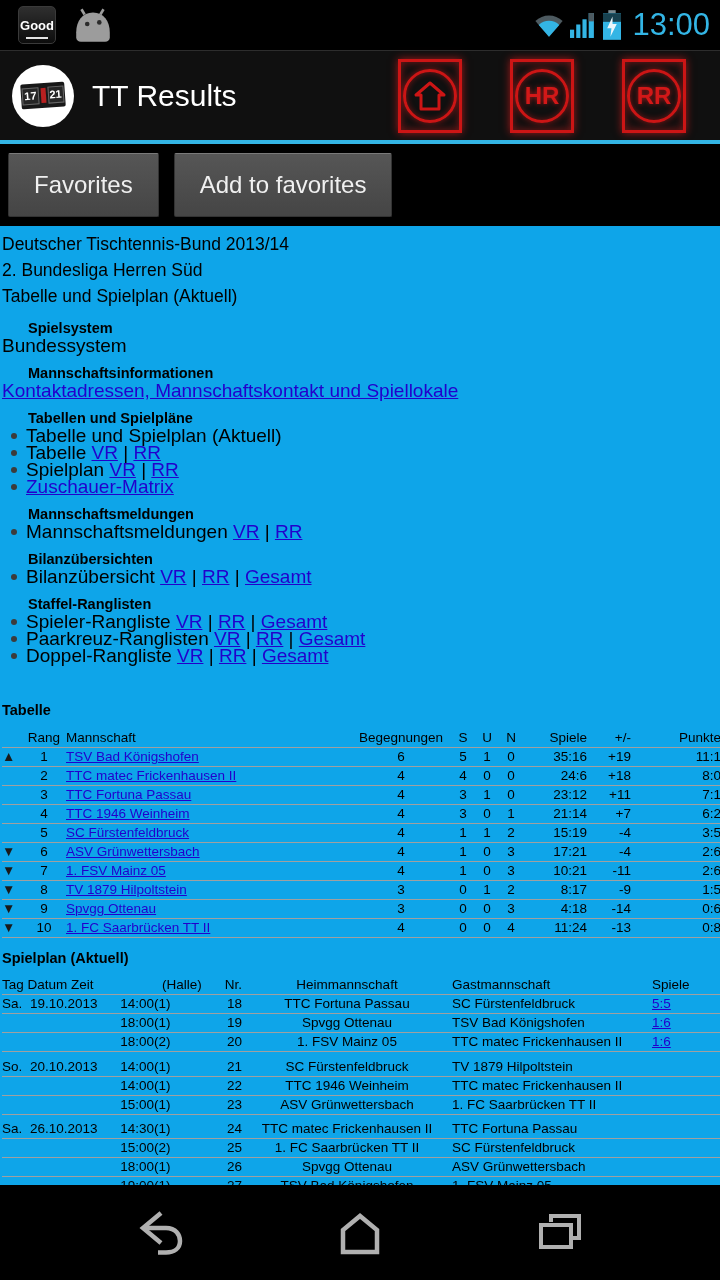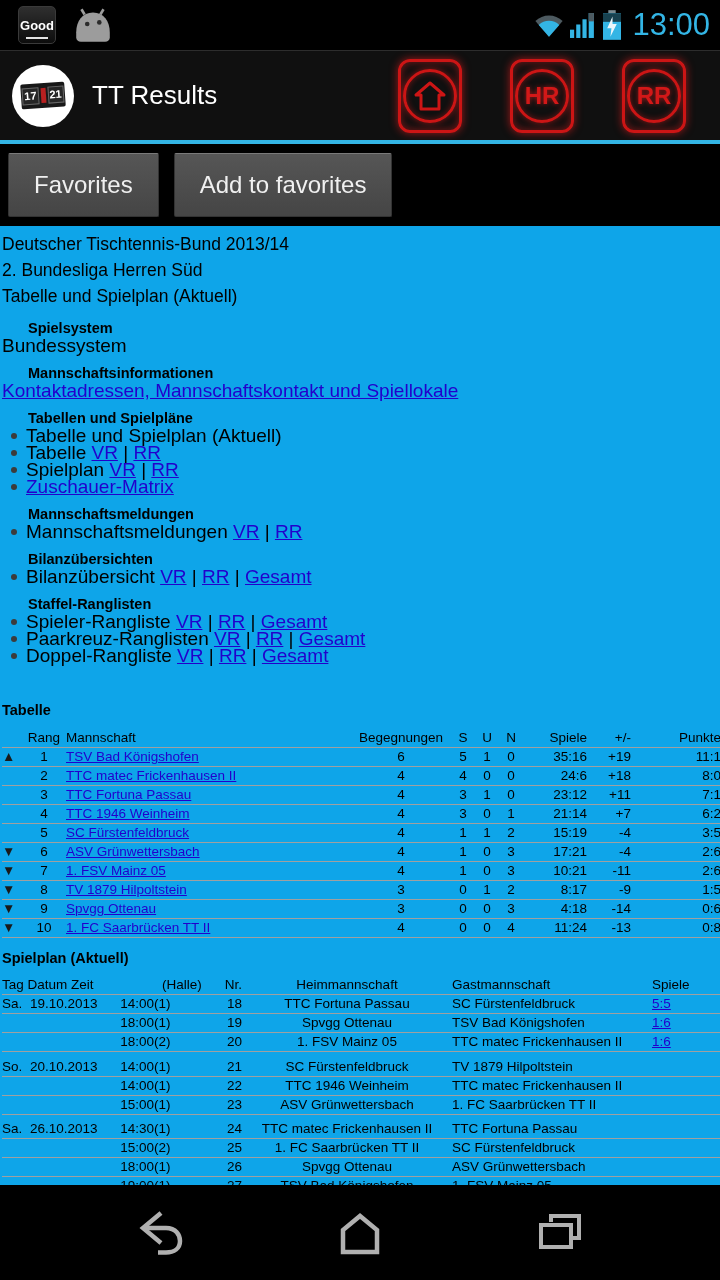--- a/index.html
+++ b/index.html
@@ -22,23 +22,23 @@
 
   
   .action-bar { height:90px; background:#101010; border-top:1px solid #2d2d2d;
     display:flex; align-items:center; padding:0 12px; flex:0 0 auto; }
   .app-logo { width:62px; height:62px; border-radius:50%; background:#fff;
     display:flex; align-items:center; justify-content:center; flex:0 0 auto; }
   .scoreboard { width:44px; height:25px; background:#181818; border-radius:2px;
     display:flex; align-items:center; justify-content:center; gap:2px; transform:rotate(-4deg); }
   .sb-num { color:#fff; font-size:11px; font-weight:bold; background:#262626; border:1px solid #666; padding:0 1px; line-height:15px; }
   .sb-mid { width:5px; height:15px; background:#b82020; }
-  .app-title { color:#fff; font-size:26px; margin-left:18px; white-space:nowrap; }
+  .app-title { color:#fff; font-size:30px; margin-left:18px; white-space:nowrap; }
   .ab-actions { margin-left:auto; display:flex; gap:48px; padding-right:22px; }
-  .red-btn { width:64px; height:74px; border:3px solid #cc1515; border-radius:12px;
+  .red-btn { width:64px; height:74px; border:3px solid #cc1515; border-radius:0;
     display:flex; align-items:center; justify-content:center;
     box-shadow:0 0 8px rgba(235,30,30,.65), inset 0 0 8px rgba(235,30,30,.5); cursor:pointer; }
   .red-circle { width:54px; height:54px; border:3px solid #cc1515; border-radius:50%;
     display:flex; align-items:center; justify-content:center;
     box-shadow:0 0 6px rgba(235,30,30,.55), inset 0 0 6px rgba(235,30,30,.45);
     color:#d31818; font-size:24px; font-weight:bold;
     text-shadow:0 0 5px rgba(235,30,30,.7); }
   .blue-divider { height:4px; background:#33b5e5; flex:0 0 auto; }
 
   

